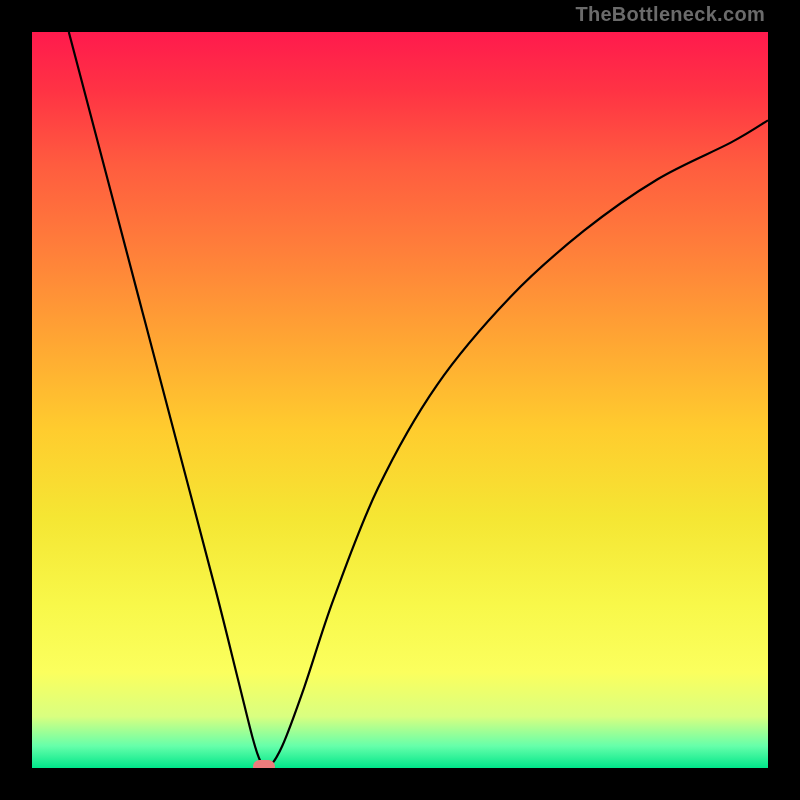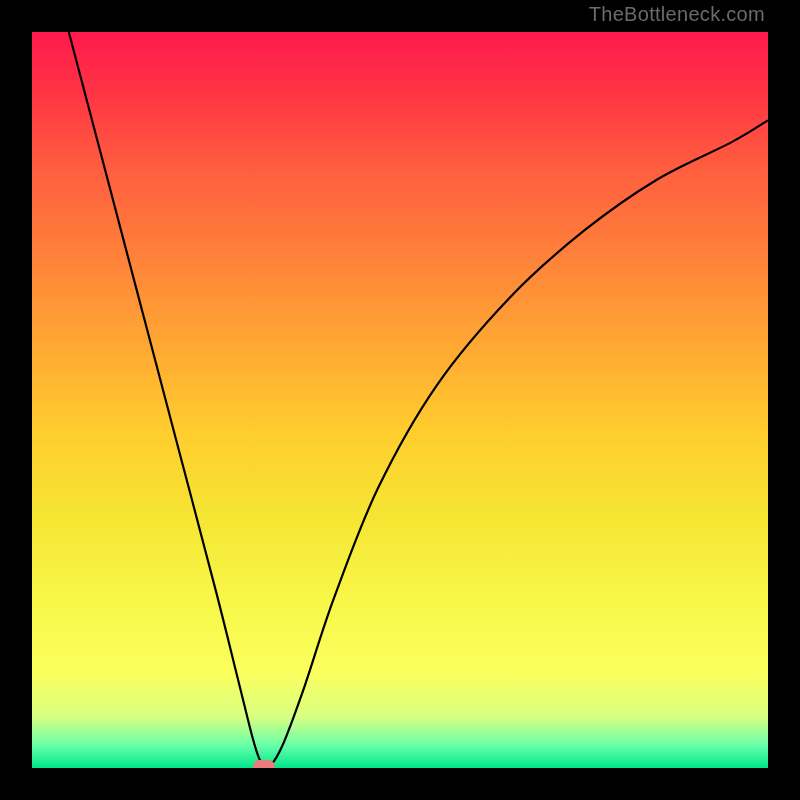--- a/index.html
+++ b/index.html
@@ -29,21 +29,21 @@
       #d9ff80 93%,
       #66ffaa 97%,
       #00e68a 100%);
     overflow: hidden;
   }
   .watermark {
     position: absolute;
     top: 3px;
     right: 35px;
     font-size: 20px;
-    font-weight: 400;
+    font-weight: 700;
     color: #6b6b6b;
     letter-spacing: 0.3px;
   }
   svg.curve {
     position: absolute;
     left: 0;
     top: 0;
     width: 100%;
     height: 100%;
   }

